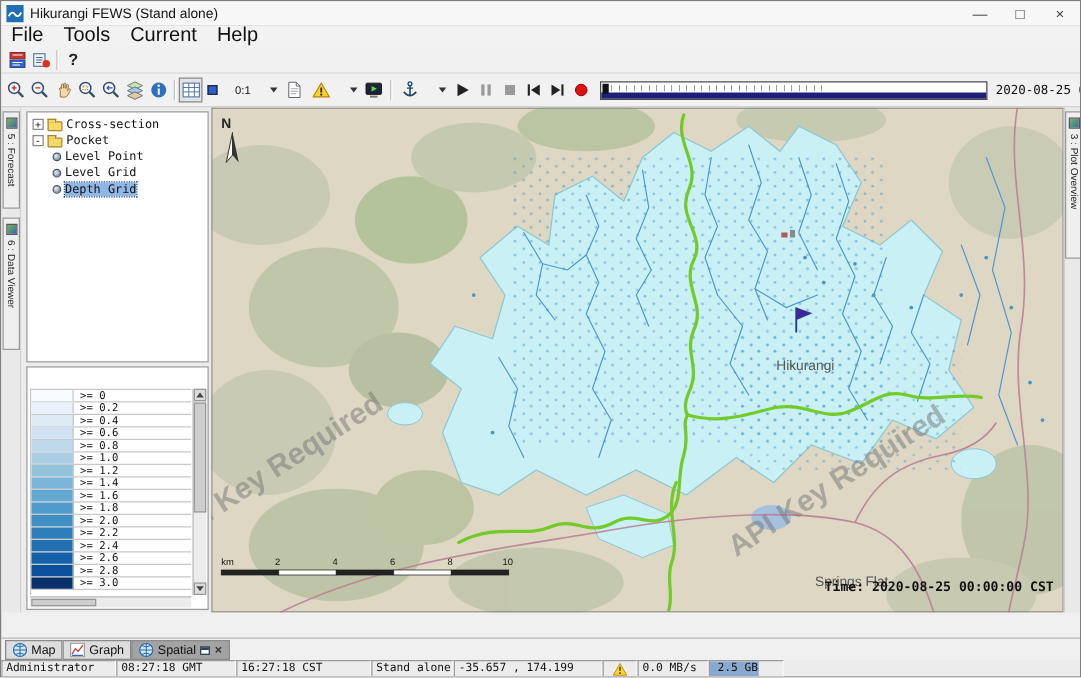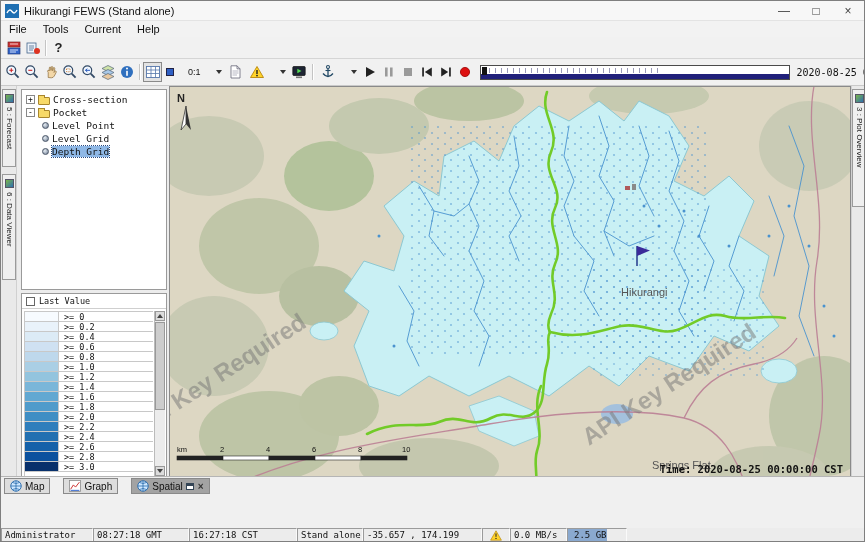--- a/index.html
+++ b/index.html
@@ -8,21 +8,21 @@
   #app{position:absolute;left:0;top:0;width:865px;height:542px;border:1px solid #7f7f7f;background:#f0f0f0;overflow:hidden}
   .abs{position:absolute}
 
   
   #titlebar{left:0;top:0;width:863px;height:20px;background:#f7f7f7;border-bottom:1px solid #e3e3e3;display:flex;align-items:center;font-size:11px;color:#111}
   #titlebar .appicon{width:14px;height:14px;margin:0 5px 0 4px}
   #titlebar .wtitle{flex:1;white-space:nowrap}
   .wctl{width:32px;height:19px;display:flex;align-items:center;justify-content:center;font-size:12px;color:#444}
 
   
-  #menubar{left:0;top:20px;width:863px;height:16px;background:#f2f2f2;display:flex;align-items:center;font-size:11px;color:#111}
+  #menubar{left:0;top:20px;width:863px;height:16px;background:#f2f2f2;display:flex;align-items:center;font-size:16px;color:#111}
   .menu-item{padding:0 8px;height:100%;display:flex;align-items:center}
 
   
   #toolbar1{left:0;top:36px;width:863px;height:22px;background:#f1f1f1;border-bottom:1px solid #d5d5d5;display:flex;align-items:center;padding-left:3px}
   #toolbar2{left:0;top:58px;width:863px;height:27px;background:#f1f1f1;border-bottom:1px solid #c9c9c9;display:flex;align-items:center;padding-left:2px}
   .tbtn{width:19px;height:20px;display:flex;align-items:center;justify-content:center;border:1px solid transparent;flex:0 0 auto}
   .tbtn.wide{width:auto;padding:0 3px;gap:14px}
   .tbtn.active{border:1px solid #8a8a8a;background:#e3e3e3}
   .tsep{width:1px;height:16px;background:#c4c4c4;margin:0 3px;box-shadow:1px 0 0 #fff;flex:0 0 auto}
   svg.ic{width:16px;height:16px;display:block}
@@ -70,21 +70,21 @@
   .tri-up{width:0;height:0;border-left:3px solid transparent;border-right:3px solid transparent;border-bottom:4px solid #444}
   .tri-dn{width:0;height:0;border-left:3px solid transparent;border-right:3px solid transparent;border-top:4px solid #444}
   .vthumb{position:absolute;left:0;top:11px;width:10px;height:88px;background:#cdcdcd;border:1px solid #999}
   .hscroll{position:absolute;left:2px;right:13px;bottom:1px;height:9px;background:#ececec;border-top:1px solid #bbb}
   .hthumb{position:absolute;left:1px;top:1px;width:52px;height:6px;background:#cdcdcd;border:1px solid #999}
 
   
   #maparea{left:168px;top:85px;width:682px;height:404px;background:#ddd7c3}
 
   
-  #bottomtabs{left:0;top:475px;width:863px;height:19px;background:#f0f0f0;border-top:1px solid #b5b5b5;display:flex;align-items:center;gap:13px;padding-left:3px}
+  #bottomtabs{left:0;top:509px;width:863px;height:19px;background:#f0f0f0;border-top:1px solid #b5b5b5;display:flex;align-items:center;gap:0;padding-left:3px}
   .btab{height:16px;display:flex;align-items:center;gap:3px;border:1px solid #8a8a8a;background:#ddd;padding:0 5px;font-size:10px;color:#111}
   .btab.active{background:#a3a3a3}
   .restore{width:8px;height:7px;border:1px solid #345;background:linear-gradient(#345 0 2px,#fff 2px)}
   .tclose{font-size:10px;font-weight:bold;color:#333;margin-left:1px}
   #logsrow{left:0;top:508px;width:863px;height:19px;background:#f0f0f0;border-top:1px solid #d8d8d8;display:flex;align-items:center;padding-left:3px}
   .logsbtn{height:15px;border:1px solid #8a8a8a;background:#e6e6e6;font-size:10px;color:#111;padding:0 8px;display:flex;align-items:center}
   #statusbar{left:0;top:527px;width:863px;height:14px;display:flex;font:9px "DejaVu Sans Mono",monospace;color:#111;background:#ececec}
   .scell{height:14px;border:1px solid;border-color:#9b9b9b #fafafa #fafafa #9b9b9b;display:flex;align-items:center;padding-left:3px;white-space:nowrap;overflow:hidden;flex:0 0 auto}
   .scell.center{justify-content:center;padding-left:0}
   .memwrap{position:relative}
@@ -296,24 +296,20 @@
         <span class="dot"></span>
         <span class="tlabel">Level Grid</span>
       </div>
       <div class="trow child">
         <span class="dot"></span>
         <span class="tlabel sel">Depth Grid</span>
       </div>
     </div>
 
     <div class="legend-panel">
-      <div class="lheader">
-        <span class="cb"></span>
-        <span>Last Value</span>
-      </div>
       <div class="lrows">
           <div class="lrow">
             <span class="lswatch" style="background: rgb(247, 251, 255);"></span>
             <span class="llabel">&gt;= 0</span>
           </div>
           <div class="lrow">
             <span class="lswatch" style="background: rgb(233, 242, 250);"></span>
             <span class="llabel">&gt;= 0.2</span>
           </div>
           <div class="lrow">

